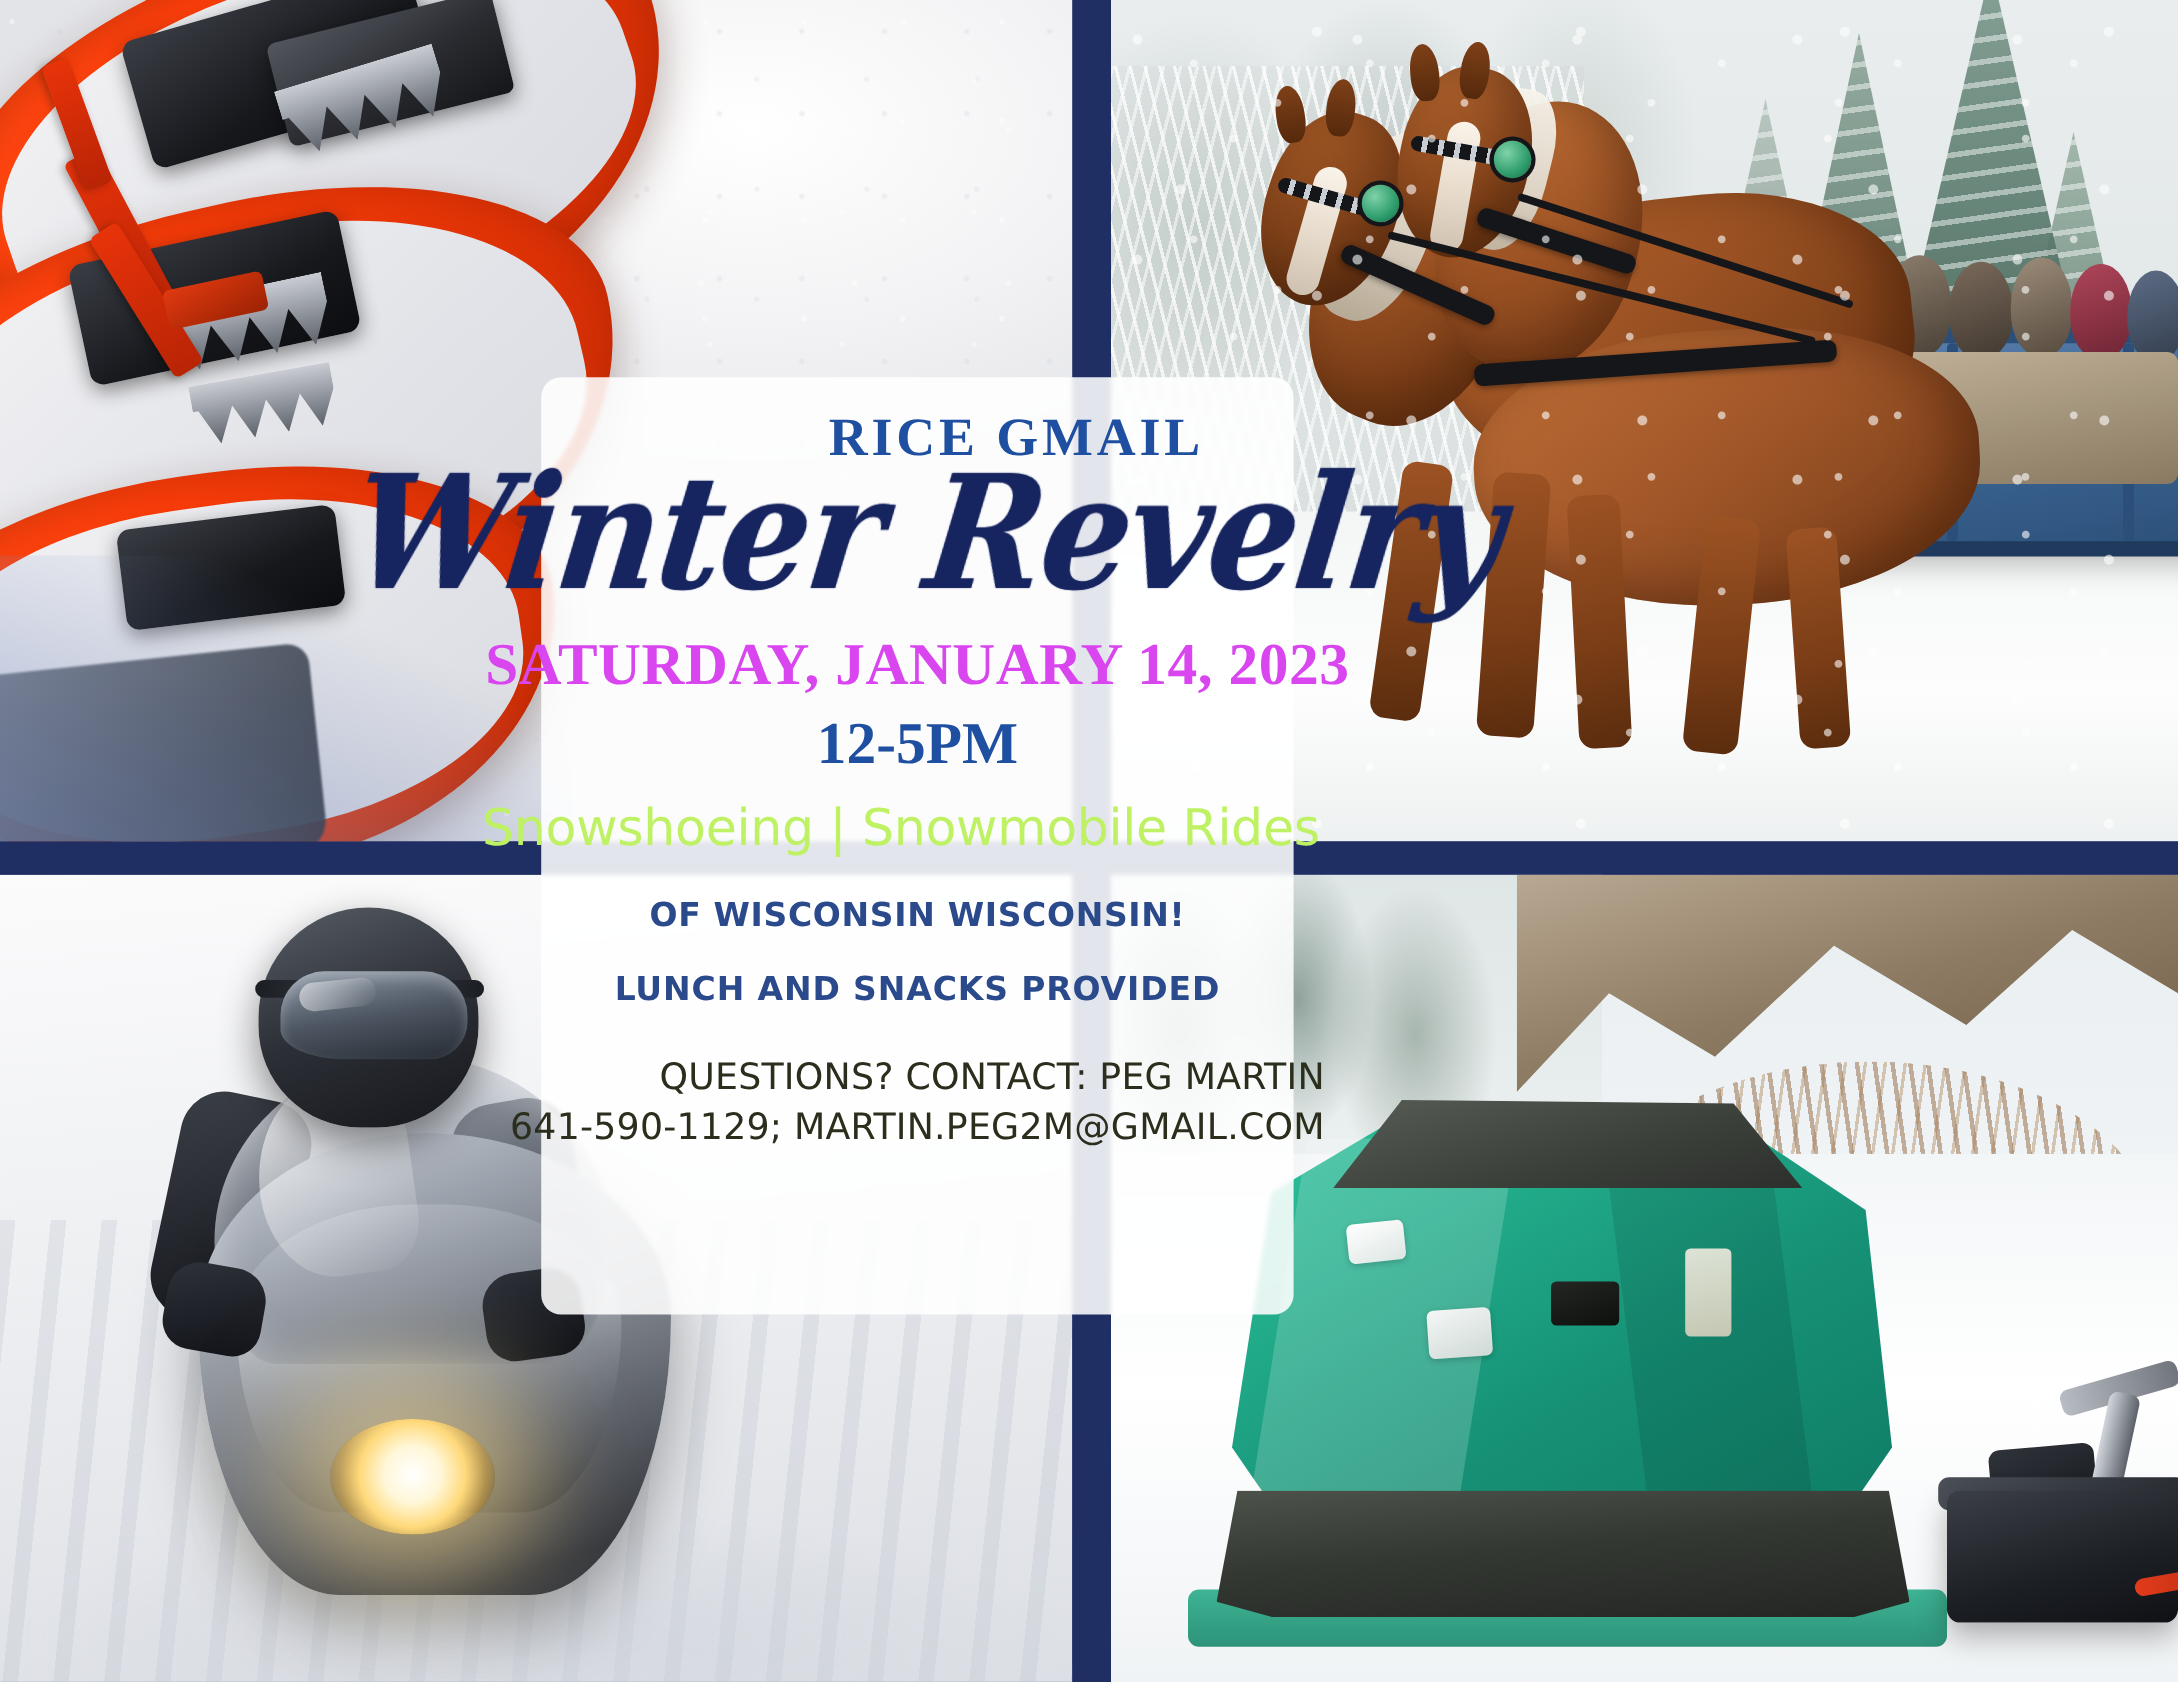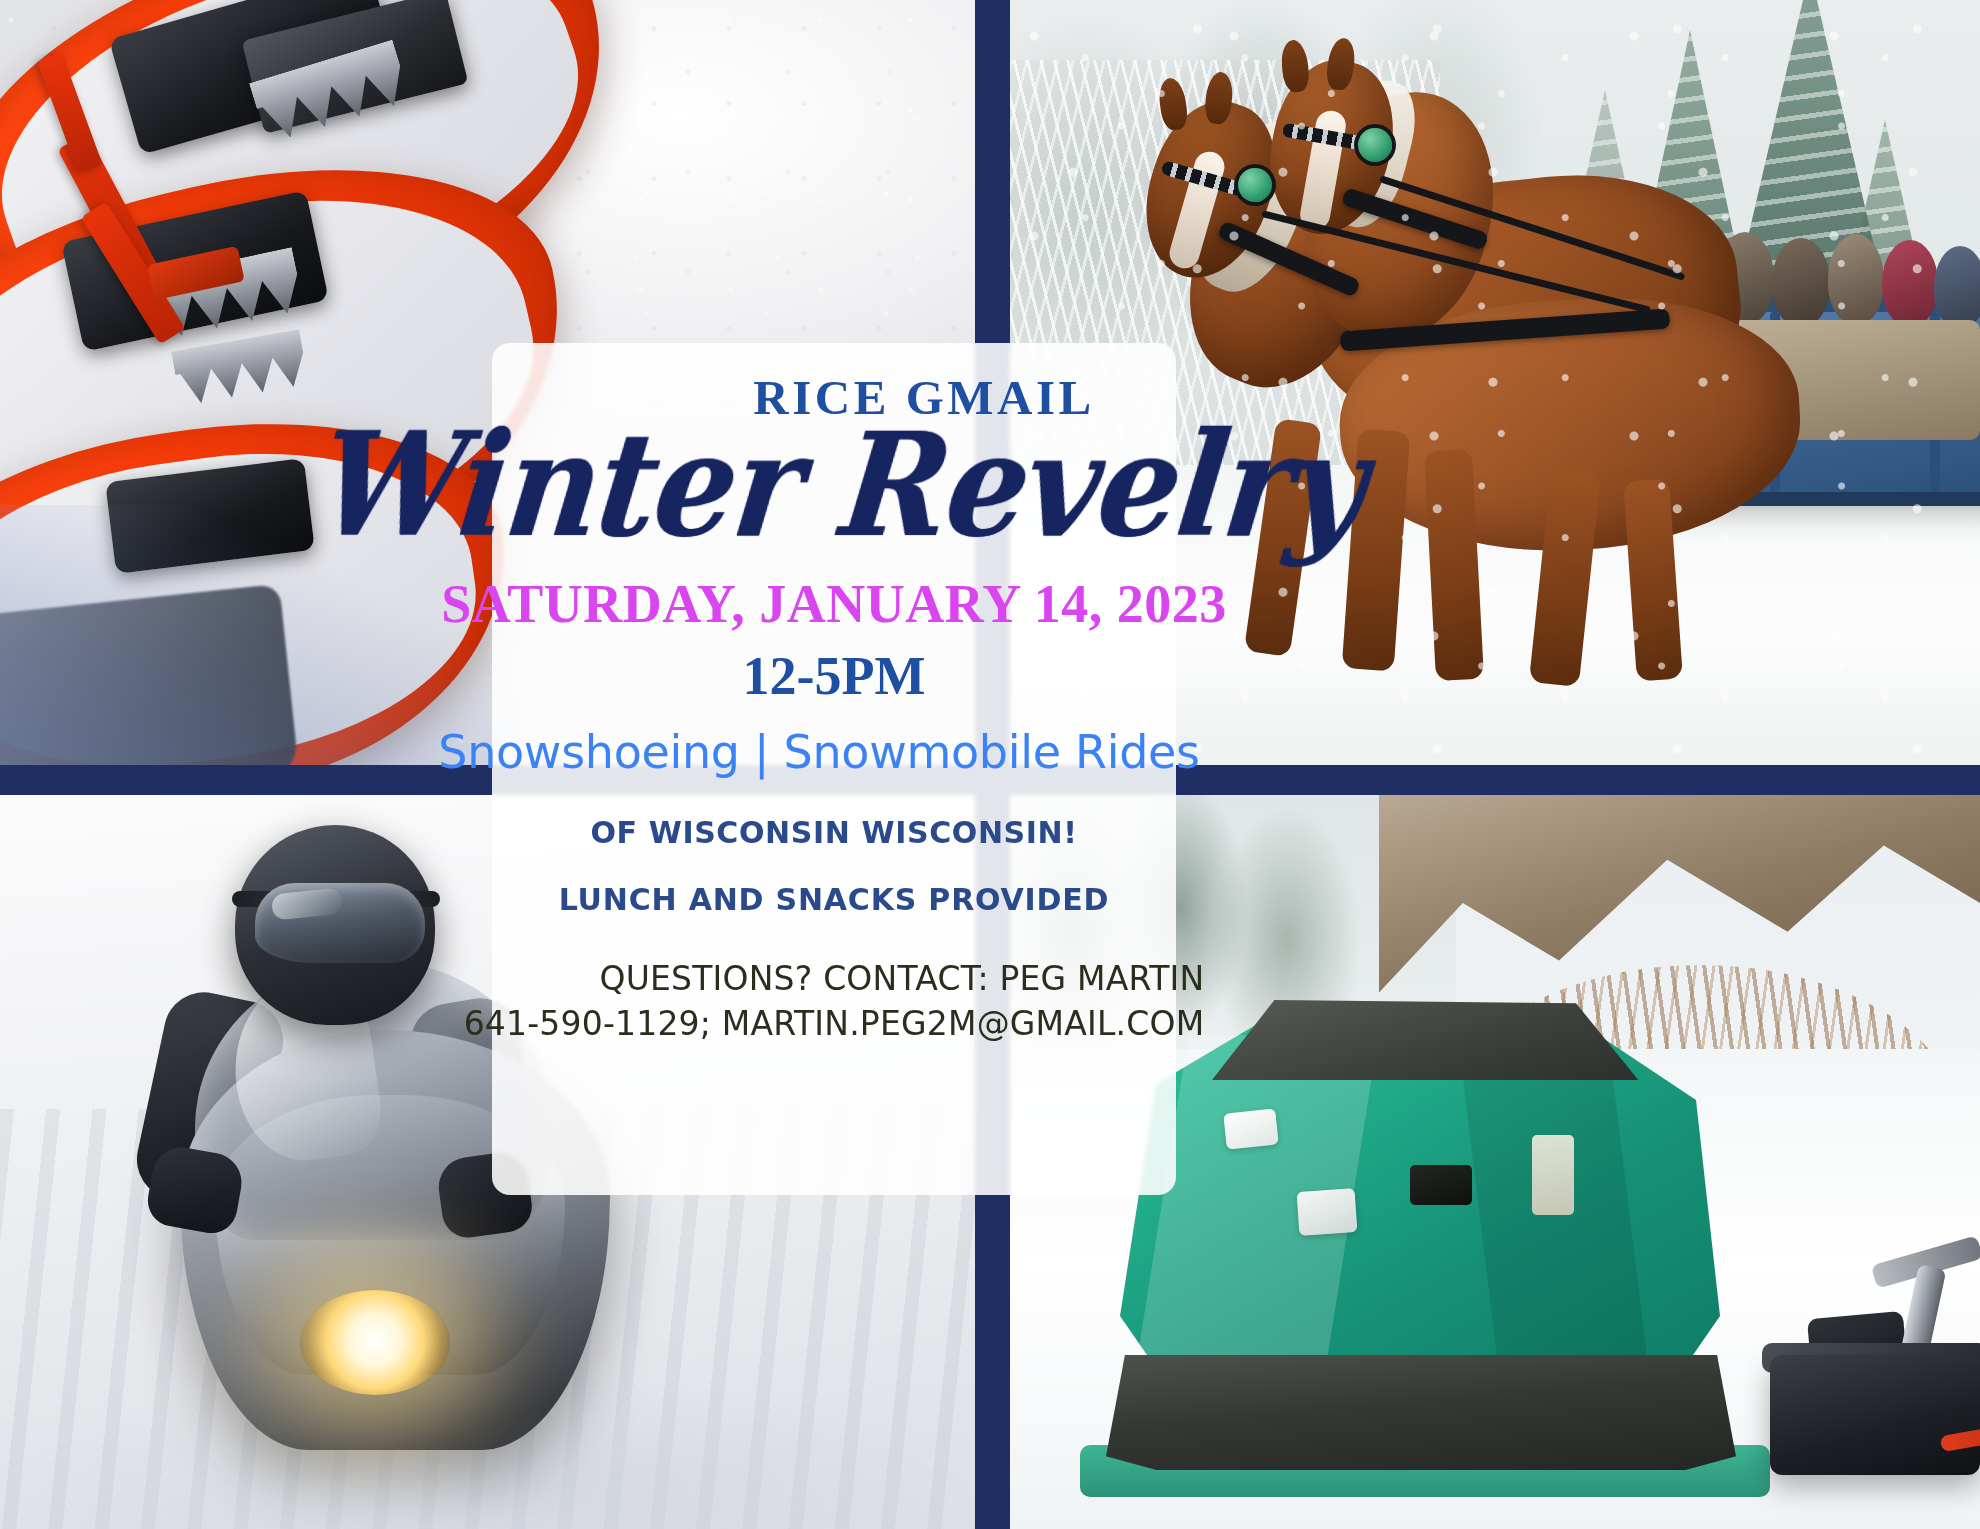--- a/index.html
+++ b/index.html
@@ -294,21 +294,21 @@
     margin-top:10px;
   }
   .activity-band{
     width:calc(100% + 60px);
     margin-left:-30px;
     margin-top:18px;
     display:flex;flex-direction:column;align-items:center;
   }
   .act1{
     font-family:"DejaVu Sans",sans-serif;
-    color:#3b82f6;font-size:46px;font-weight:normal;
+    color:#bef264;font-size:46px;font-weight:normal;
     letter-spacing:-.3px;white-space:nowrap;
   }
   .act2{
     font-family:"DejaVu Sans",sans-serif;
     color:#2e3220;font-size:44px;font-weight:normal;
     letter-spacing:-.4px;white-space:nowrap;margin-top:10px;
   }
   .exp{
     font-family:"DejaVu Sans",sans-serif;
     color:#2a4a8c;font-weight:bold;

